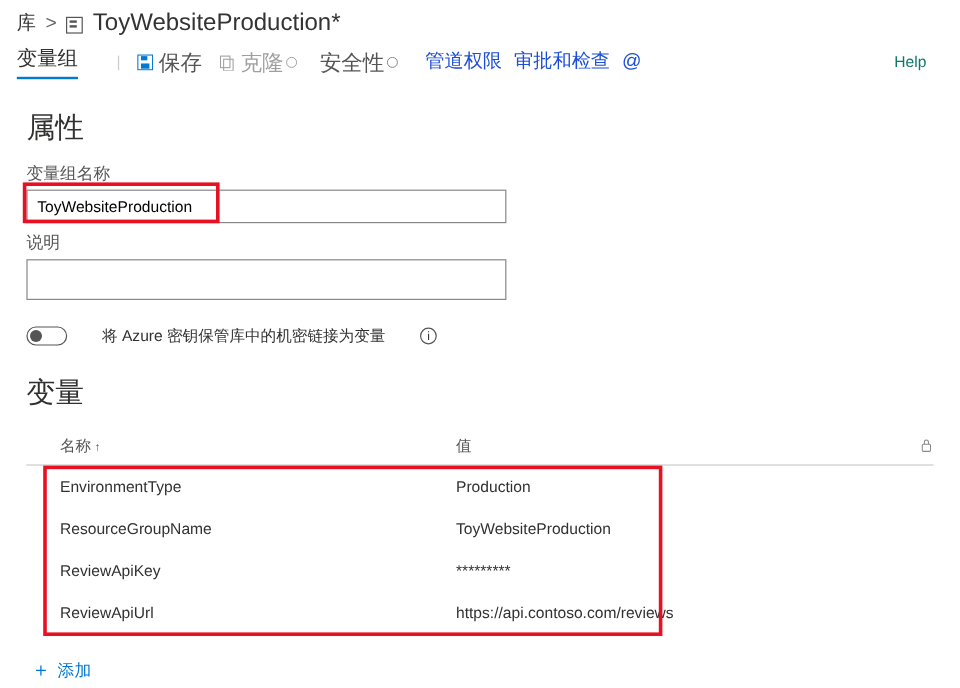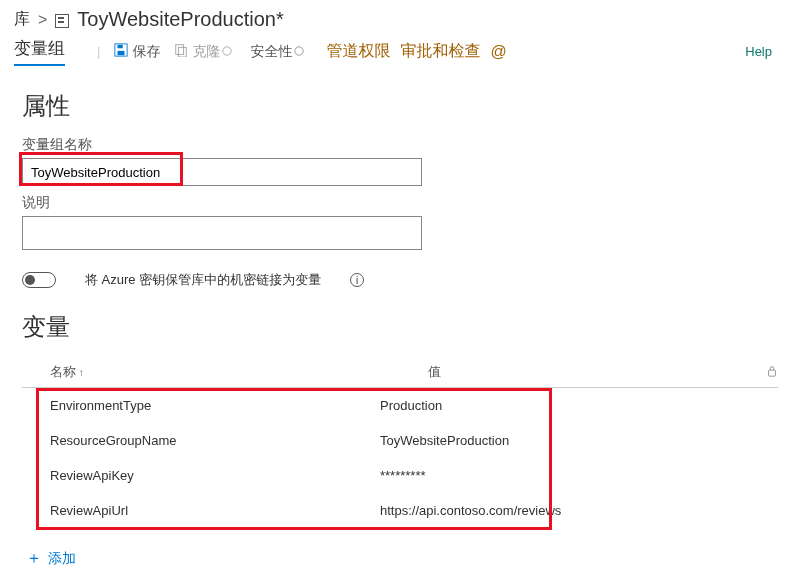--- a/index.html
+++ b/index.html
@@ -45,24 +45,24 @@
     gap: 14px;
     color: #555;
   }
   .tabactive {
     font-size: 17px;
     color: #323130;
     padding-bottom: 4px;
     border-bottom: 2px solid #0078d4;
     margin-right: 18px;
   }
-  .tb-item { display: inline-flex; align-items: flex-start; font-size: 14px; cursor: pointer; }
+  .tb-item { display: inline-flex; align-items: center; font-size: 18px; cursor: pointer; }
   .tb-item.disabled { color: #a19f9d; cursor: default; }
   .tb-item svg { margin-right: 4px; }
-  .collab { display: flex; align-items: center; gap: 10px; font-size: 16px; color: #a16207; margin-left: 4px;}
+  .collab { display: flex; align-items: center; gap: 10px; font-size: 16px; color: #1d4ed8; margin-left: 4px;}
   .help { margin-left: auto; font-size: 13px; color: #0f766e; margin-right: 18px;}
   .section { padding: 10px 22px 0 22px; }
   .h1 { font-size: 24px; margin: 8px 0 14px 0; font-weight: 400;}
   .lbl { font-size: 14px; color: #555; margin-bottom: 4px; }
   .inputwrap { position: relative; }
   input.txt {
     width: 400px;
     height: 28px;
     border: 1px solid #888;
     padding: 0 8px;
@@ -114,21 +114,20 @@
     display: inline-block;
   }
   .varsection { padding: 0 22px; margin-top: 22px;}
   .varhead {
     display: flex;
     border-bottom: 1px solid #ccc;
     padding: 6px 0 6px 28px;
     font-size: 13px;
     color: #555;
     align-items: center;
-    gap: 48px;
   }
   .col-name { width: 330px; }
   .col-val { flex: 1; }
   .col-lock { width: 30px; text-align: right; color: #888;}
   .varbody { position: relative; padding-bottom: 6px;}
   .vrow {
     display: flex;
     padding: 10px 0 10px 28px;
     font-size: 13px;
     color: #323130;

